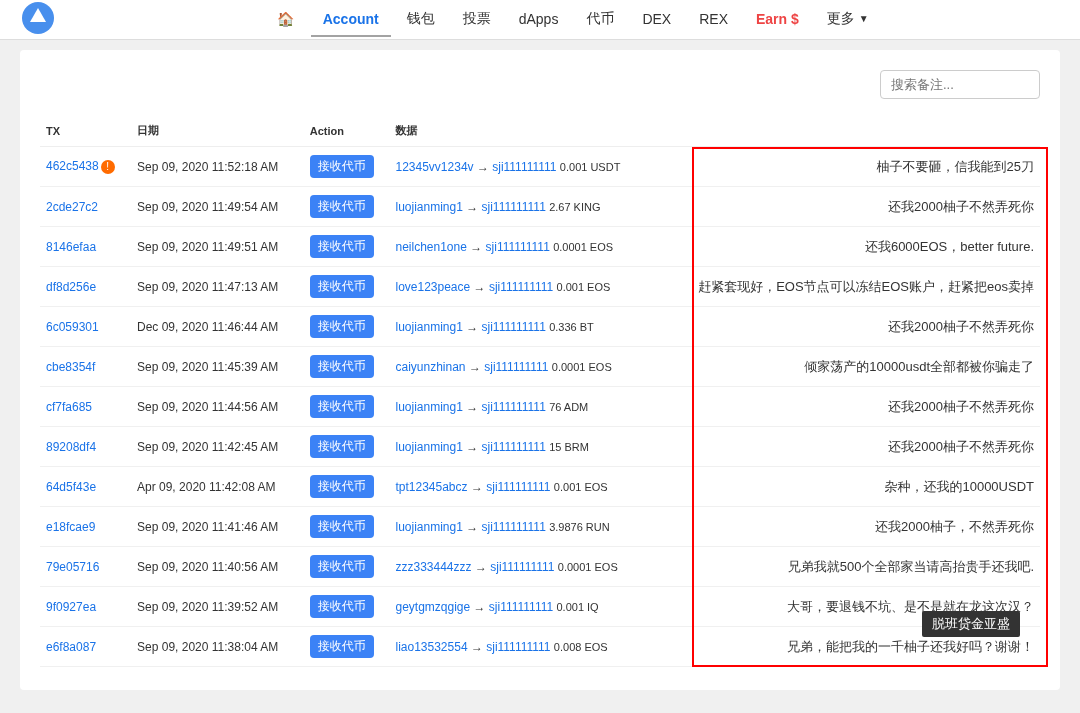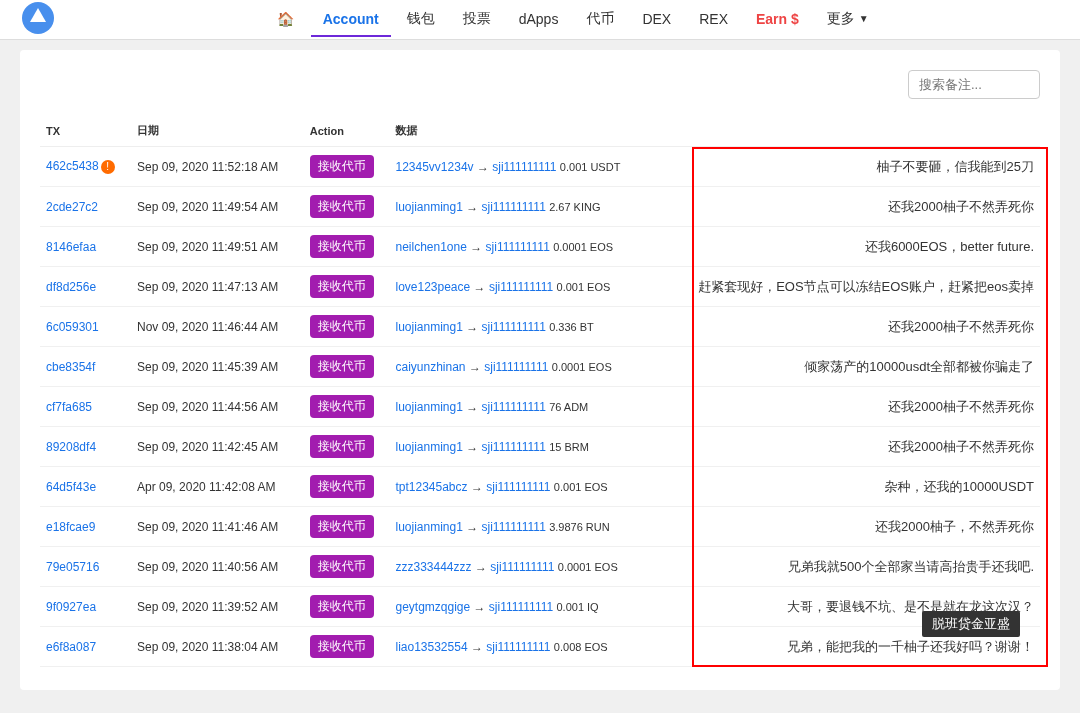--- a/index.html
+++ b/index.html
@@ -23,21 +23,21 @@
     }
     .nav-item {
       padding: 8px 12px;
       cursor: pointer;
       color: #333;
       font-size: 14px;
       border-bottom: 2px solid transparent;
     }
     .nav-item.active {
       color: #1a73e8;
-      border-bottom: 2px solid #6d28d9;
+      border-bottom: 2px solid #a3a3a3;
       font-weight: bold;
     }
     .nav-earn {
       color: #e44;
       font-weight: bold;
     }
     .nav-more {
       display: flex;
       align-items: center;
       gap: 2px;
@@ -54,21 +54,21 @@
     .table-header-row {
       display: flex;
       align-items: center;
       margin-bottom: 16px;
     }
     .search-box {
       margin-left: auto;
       border: 1px solid #ccc;
       border-radius: 4px;
       padding: 6px 10px;
-      width: 132px;
+      width: 160px;
       font-size: 13px;
       color: #999;
     }
 
     table {
       width: 100%;
       border-collapse: collapse;
     }
     thead th {
       text-align: left;
@@ -97,21 +97,21 @@
       color: white;
       border-radius: 50%;
       width: 14px;
       height: 14px;
       font-size: 10px;
       text-align: center;
       line-height: 14px;
       margin-left: 2px;
     }
     .action-badge {
-      background: #a21caf;
+      background: #3b82f6;
       color: white;
       border-radius: 4px;
       padding: 3px 8px;
       font-size: 12px;
       display: inline-block;
       white-space: nowrap;
     }
     .flow-text {
       color: #1a73e8;
       font-size: 12px;
@@ -206,21 +206,21 @@
             </tr>
             <tr>
               <td><span class="tx-link">df8d256e</span></td>
               <td style="white-space: nowrap;">Sep 09, 2020 11:47:13 AM</td>
               <td><span class="action-badge">接收代币</span></td>
               <td style="max-width: 250px;"><span class="flow-text">love123peace <span style="color:#333">→</span> sji111111111</span> <span class="amount-text">0.001 EOS</span></td>
               <td class="memo-cell" style="max-width: 340px; text-align: right;"><span class="memo-text">赶紧套现好，EOS节点可以冻结EOS账户，赶紧把eos卖掉</span></td>
             </tr>
             <tr>
               <td><span class="tx-link">6c059301</span></td>
-              <td style="white-space: nowrap;">Nov 09, 2020 11:46:44 AM</td>
+              <td style="white-space: nowrap;">Dec 09, 2020 11:46:44 AM</td>
               <td><span class="action-badge">接收代币</span></td>
               <td style="max-width: 250px;"><span class="flow-text">luojianming1 <span style="color:#333">→</span> sji111111111</span> <span class="amount-text">0.336 BT</span></td>
               <td class="memo-cell" style="max-width: 340px; text-align: right;"><span class="memo-text">还我2000柚子不然弄死你</span></td>
             </tr>
             <tr>
               <td><span class="tx-link">cbe8354f</span></td>
               <td style="white-space: nowrap;">Sep 09, 2020 11:45:39 AM</td>
               <td><span class="action-badge">接收代币</span></td>
               <td style="max-width: 250px;"><span class="flow-text">caiyunzhinan <span style="color:#333">→</span> sji111111111</span> <span class="amount-text">0.0001 EOS</span></td>
               <td class="memo-cell" style="max-width: 340px; text-align: right;"><span class="memo-text">倾家荡产的10000usdt全部都被你骗走了</span></td>

